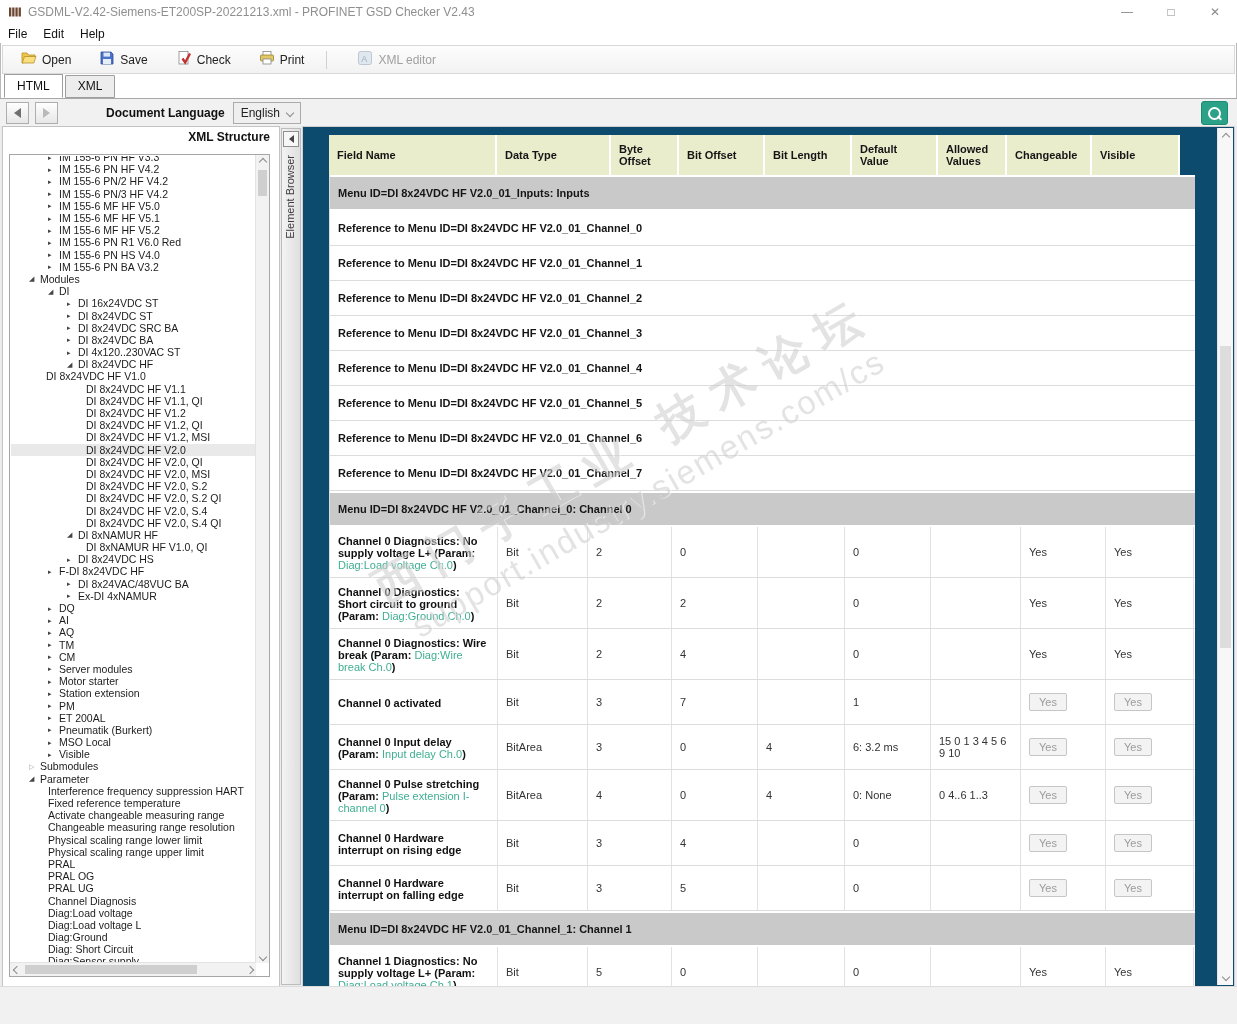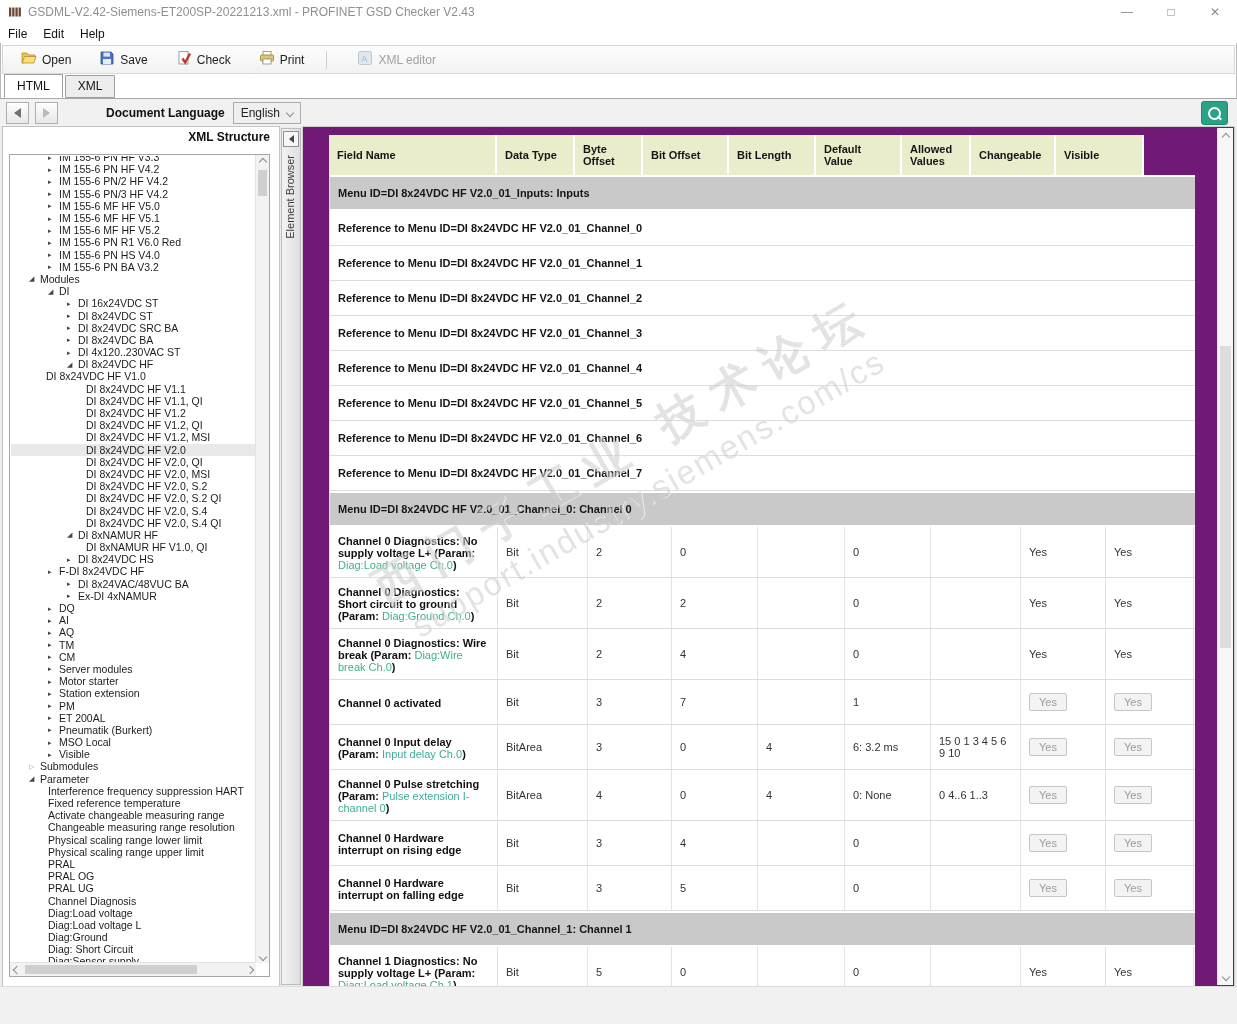--- a/index.html
+++ b/index.html
@@ -64,21 +64,21 @@
   .sb-arr{position:absolute;width:13px;height:13px;display:flex;align-items:center;justify-content:center;}
   
   .eb-strip{position:absolute;left:281px;top:2px;bottom:2px;width:18px;
     background:linear-gradient(90deg,#f3f3f3,#dfdfdf);border:1px solid #bcbcbc;}
   .eb-btn{position:absolute;left:1px;top:2px;width:14px;height:14px;border:1px solid #8f8f8f;background:#f7f7f7;
     display:flex;align-items:center;justify-content:center;}
   .eb-btn .t{width:0;height:0;border:4px solid transparent;border-right:5px solid #444;border-left:0;}
   .eb-label{position:absolute;left:2px;top:26px;font-size:11px;color:#3d3d3d;
     writing-mode:vertical-rl;transform:rotate(180deg);white-space:nowrap;}
   
-  .right-panel{position:absolute;left:302px;right:2px;top:0;bottom:0;background:#701a75;border:1px solid #cfcfcf;overflow:hidden;}
+  .right-panel{position:absolute;left:302px;right:2px;top:0;bottom:0;background:#0c4a6e;border:1px solid #cfcfcf;overflow:hidden;}
   .rp-scroll{position:absolute;right:1px;top:1px;bottom:1px;width:15px;background:#f7f7f7;border-left:1px solid #e7e7e7;}
   .rp-thumb{position:absolute;left:2px;width:11px;top:218px;height:302px;background:#ddd;}
   
   .ftable{position:absolute;left:26px;top:8px;width:866px;}
   .t-head{display:flex;}
   .t-hcell{background:#e9edcc;font-size:11px;font-weight:bold;color:#151515;
     padding:8px 8px;box-sizing:border-box;border-right:2px solid #fff;display:flex;align-items:center;height:40px;}
   .t-body{border-left:1px solid #dcdcdc;}
   .t-row{display:flex;border-bottom:1px solid #dcdcdc;background:#fff;}
   .t-row.section{background:#c9c9c9;border-top:2px solid #fff;border-bottom:2px solid #fff;}
@@ -466,21 +466,21 @@
       <div class="eb-btn">
           <span class="t"></span>
         </div>
       <div class="eb-label">Element Browser</div>
     </div>
 
     <div class="right-panel">
       <div class="ftable">
         <div class="t-head">
           <div class="t-hcell" style="width:168px">Field Name</div>
-          <div class="t-hcell" style="width:78px">Data Type</div>
+          <div class="t-hcell" style="width:114px">Data Type</div>
           <div class="t-hcell" style="width:68px">Byte Offset</div>
           <div class="t-hcell" style="width:86px">Bit Offset</div>
           <div class="t-hcell" style="width:87px">Bit Length</div>
           <div class="t-hcell" style="width:86px">Default Value</div>
           <div class="t-hcell" style="width:69px">Allowed Values</div>
           <div class="t-hcell" style="width:85px">Changeable</div>
           <div class="t-hcell" style="width:88px">Visible</div>
         </div>
         <div class="t-body">
             <div class="t-row section">

